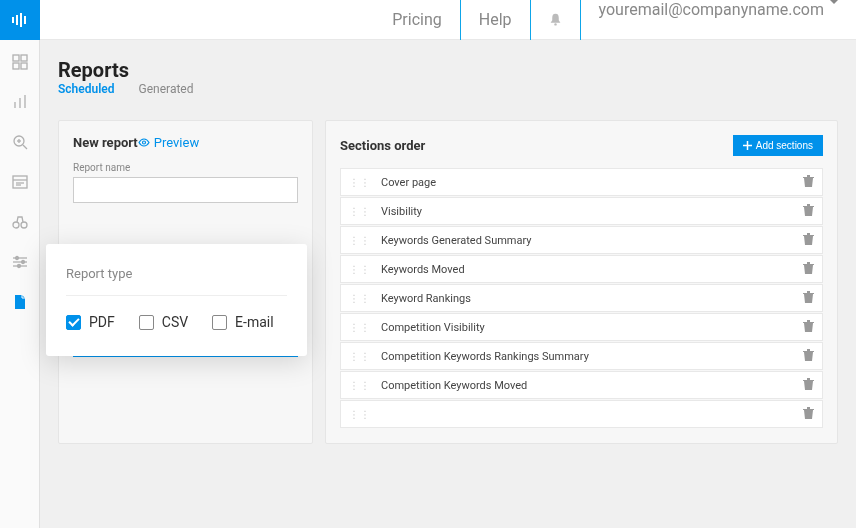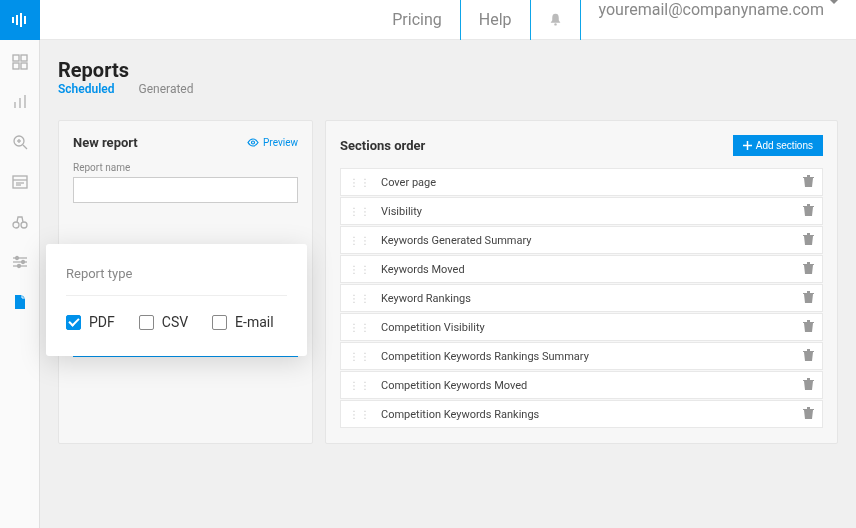--- a/index.html
+++ b/index.html
@@ -18,23 +18,23 @@
 .topbar-user { display: flex; align-items: flex-start; gap: 6px; }
 
 .main { position: absolute; left: 40px; top: 40px; right: 0; bottom: 0; padding: 18px 18px 0 18px; }
 .page-title { font-size: 20px; font-weight: 700; color: #222; margin-bottom: 0; }
 .tabs { display: flex; gap: 24px; font-size: 12px; margin-bottom: 18px; }
 .tab { color: #888; cursor: pointer; padding-bottom: 6px; }
 .tab.active { color: #0091ea; font-weight: 600; }
 
 .content { display: flex; gap: 12px; }
 .panel-left { width: 255px; background: #f7f7f7; border: 1px solid #e5e5e5; border-radius: 2px; padding: 14px; position: relative; }
-.panel-left-header { display: flex; justify-content: space-between; align-items: center; margin-bottom: 12px; }
+.panel-left-header { display: flex; align-items: center; margin-bottom: 12px; }
 .panel-left-header h3 { font-size: 13px; font-weight: 700; color: #333; }
-.preview-link { font-size: 10px; color: #0091ea; display: flex; align-items: center; gap: 4px; cursor: pointer; }
+.preview-link { font-size: 13px; color: #0091ea; display: flex; align-items: center; gap: 4px; cursor: pointer; }
 .field-label { font-size: 10px; color: #888; margin-bottom: 4px; }
 .text-input { width: 100%; height: 26px; border: 1px solid #ccc; background: #fff; padding: 0 6px; font-size: 11px; }
 .apply-btn { width: 100%; height: 24px; background: #0091ea; color: #fff; border: none; font-size: 17px; cursor: pointer; margin-top: 130px; }
 
 .panel-right { flex: 1; background: #f7f7f7; border: 1px solid #e5e5e5; border-radius: 2px; padding: 14px; }
 .panel-right-header { display: flex; justify-content: space-between; align-items: center; margin-bottom: 12px; }
 .panel-right-header h3 { font-size: 13px; font-weight: 700; color: #333; }
 .add-sections-btn { background: #0091ea; color: #fff; border: none; font-size: 10px; padding: 5px 10px; display: flex; align-items: center; gap: 4px; cursor: pointer; border-radius: 0; }
 .section-row { display: flex; align-items: center; height: 28px; background: #fff; border: 1px solid #e8e8e8; margin-bottom: 1px; padding: 0 8px; font-size: 11px; color: #444; }
 .drag-handle { color: #ccc; margin-right: 10px; cursor: grab; font-size: 10px; letter-spacing: 1px; }
@@ -237,21 +237,20 @@
           <div class="section-row">
             <span class="drag-handle">⋮⋮</span>
             <span>Competition Keywords Moved</span>
             <span class="spacer"></span>
             <span class="trash"><svg width="11" height="12" viewBox="0 0 11 12" fill="#999">
                 <path d="M1 3 L10 3 L9 12 L2 12 Z M0 2 L11 2 L11 3 L0 3 Z M4 0 L7 0 L7 2 L4 2 Z"></path>
               </svg></span>
           </div>
           <div class="section-row">
             <span class="drag-handle">⋮⋮</span>
-            <span>Competition Keywords Rankings</span>
             <span class="spacer"></span>
             <span class="trash"><svg width="11" height="12" viewBox="0 0 11 12" fill="#999">
                 <path d="M1 3 L10 3 L9 12 L2 12 Z M0 2 L11 2 L11 3 L0 3 Z M4 0 L7 0 L7 2 L4 2 Z"></path>
               </svg></span>
           </div>
         </div>
     </div>
   </div>
 </div>
 

